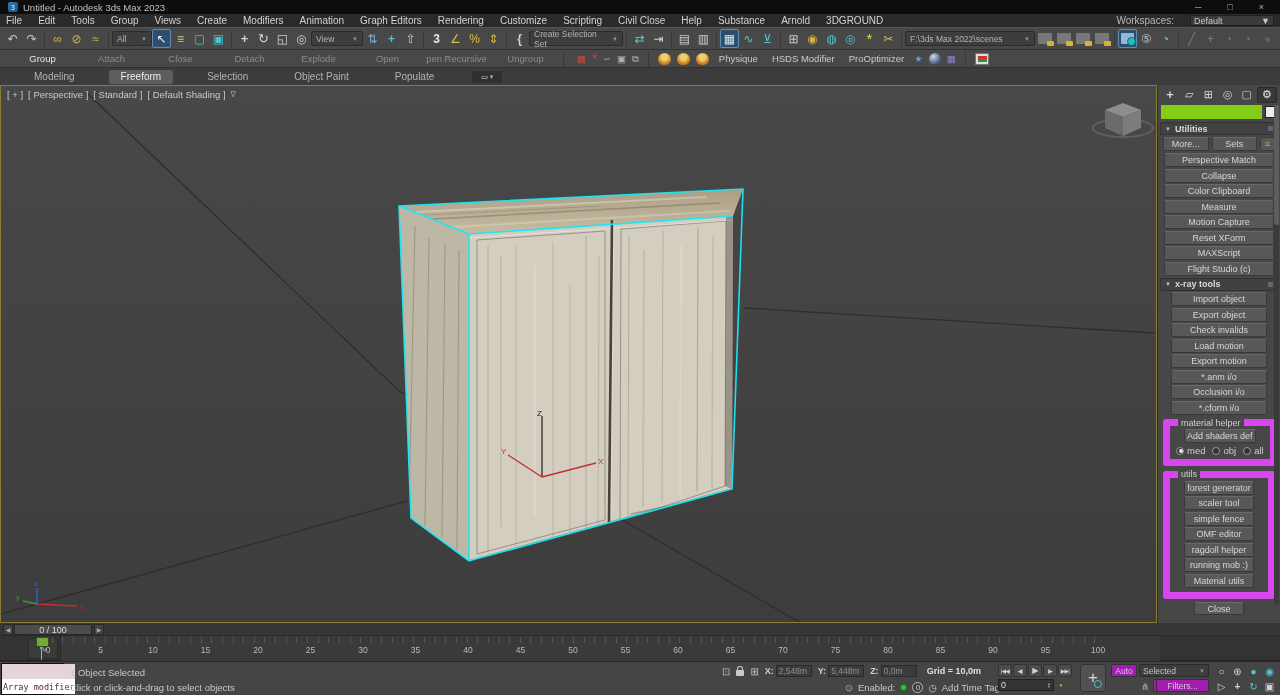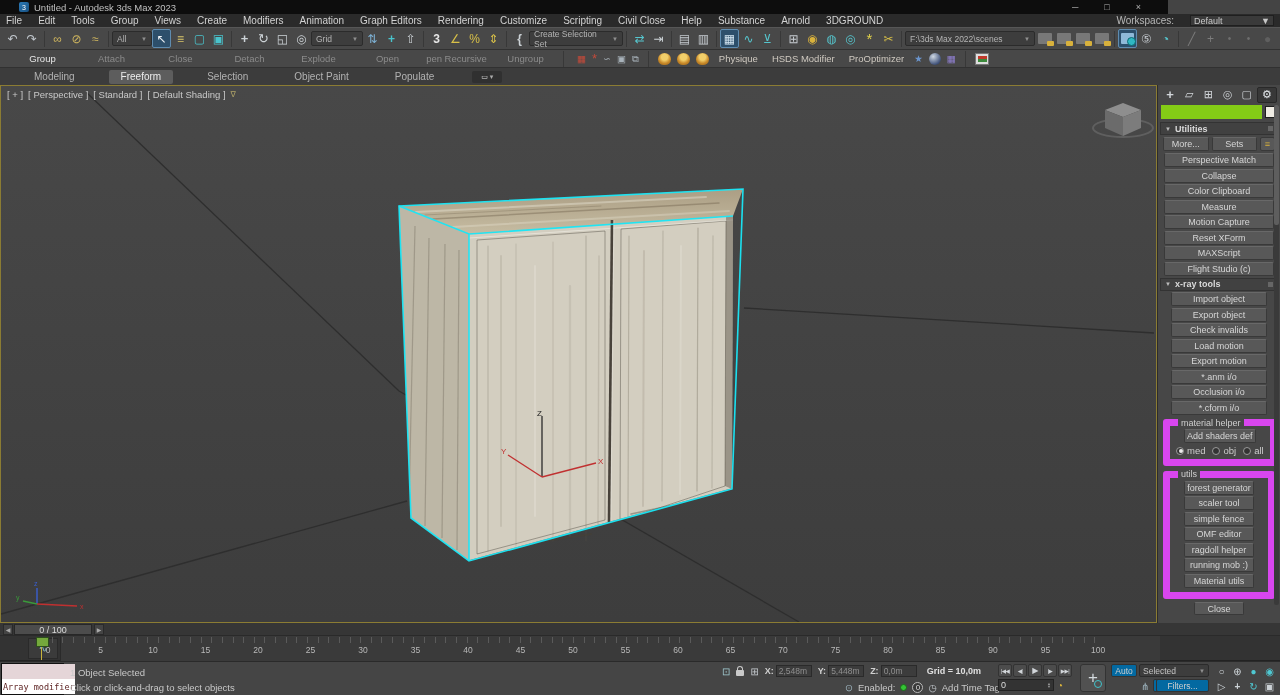--- a/index.html
+++ b/index.html
@@ -2,22 +2,22 @@
 <html><head>
 <meta charset="utf-8">
 <style>
   *{box-sizing:border-box;margin:0;padding:0}
   html,body{background:#222}
   .app{position:relative;width:1280px;height:695px;overflow:hidden;background:#444;
        font-family:"Liberation Sans",sans-serif;color:#ccc;font-size:10px;-webkit-font-smoothing:antialiased}
   .abs{position:absolute}
 
   
-  .titlebar{position:absolute;top:0;left:0;width:1168px;height:14px;background:#0d0d0d;
-            display:flex;align-items:center;gap:5px;padding:0 19px;color:#c0c0c0;font-size:9.5px}
+  .titlebar{position:absolute;top:0;left:0;width:1280px;height:14px;background:#0d0d0d;
+            display:flex;align-items:center;gap:5px;padding:0 8px;color:#c0c0c0;font-size:9.5px}
   .appico{width:10px;height:10px;background:linear-gradient(135deg,#2c7bb8,#174f80);border-radius:2px;
           color:#fff;font-size:7px;display:flex;align-items:center;justify-content:center}
   .winbtns{margin-left:auto;display:flex;gap:26px;padding-right:8px;font-size:9px;color:#b5b5b5}
 
   
   .menubar{position:absolute;top:14px;left:0;width:1280px;height:13px;background:#2a2a2a;
            display:flex;align-items:center;padding:0 6px;font-size:10px;color:#d2d2d2}
   .menubar [data-repeat]{display:flex;gap:16px}
   .menu-item{cursor:default}
   .ws{margin-left:auto;display:flex;align-items:center;gap:16px;color:#b8b8b8}
@@ -147,21 +147,21 @@
   .playback{position:absolute;left:998px;top:2px;display:flex;gap:1px}
   .pb-btn{width:14px;height:13px;background:#4c4c4c;border:1px solid #333;border-radius:2px;color:#d2d6da;
           font-size:5.5px;display:flex;align-items:center;justify-content:center;letter-spacing:-.5px}
   .framerow{position:absolute;left:998px;top:17px;display:flex;align-items:center;gap:3px}
   .framebox{width:56px;height:12px;background:#333;border:1px solid #222;color:#ddd;font-size:9px;
             display:flex;align-items:center;justify-content:space-between;padding:0 2px}
   .spin{display:flex;flex-direction:column;font-size:4px;color:#999;line-height:3.5px}
   .keybig{position:absolute;left:1080px;top:2px;width:26px;height:28px;background:#515151;border:1px solid #333;
           border-radius:3px;color:#d4dade;font-size:17px;display:flex;align-items:center;justify-content:center;position:absolute}
   .keybig::after{content:"";position:absolute;right:3px;bottom:3px;width:6px;height:6px;border:1.5px solid #3fc3cc;border-radius:50%}
-  .sm-btn{position:absolute;height:13px;background:#0369a1;border:1px solid #333;border-radius:2px;color:#cfcfcf;
+  .sm-btn{position:absolute;height:13px;background:#a21caf;border:1px solid #333;border-radius:2px;color:#cfcfcf;
           font-size:8.5px;display:flex;align-items:center;justify-content:center}
   .sel-dd{position:absolute;left:1139px;top:2px;width:70px;height:13px;background:#3d3d3d;border:1px solid #2b2b2b;
           border-radius:2px;color:#c4c4c4;font-size:8.5px;display:flex;align-items:center;justify-content:space-between;padding:0 3px}
   .navgrid{position:absolute;left:1214px;top:2px;display:grid;grid-template-columns:repeat(4,15px);grid-auto-rows:14px;gap:1px}
   .nav-ico{display:flex;align-items:center;justify-content:center;font-size:10px;border-radius:2px}
 </style>
 </head>
 <body>
 
 <div class="app">
@@ -220,21 +220,21 @@
     <span class="tbi hl" style="color: rgb(238, 242, 246);">↖</span>
     <span class="tbi" style="color: rgb(216, 196, 104);">≡</span>
     <span class="tbi" style="color: rgb(73, 195, 204);">▢</span>
     <span class="tbi" style="color: rgb(73, 195, 204);">▣</span>
     <span class="sep"></span>
     <span class="tbi" style="font-weight: bold; font-size: 13px; color: rgb(204, 210, 214);">+</span>
     <span class="tbi" style="font-size: 13px; color: rgb(204, 210, 214);">↻</span>
     <span class="tbi" style="color: rgb(204, 210, 214);">◱</span>
     <span class="tbi" style="color: rgb(204, 210, 214);">◎</span>
     <span class="dd" style="width:52px">
-      <span>Grid</span>
+      <span>View</span>
         <span class="arr">▼</span>
     </span>
     <span class="tbi" style="color: rgb(127, 180, 216);">⇅</span>
     <span class="tbi" style="font-weight: bold; color: rgb(73, 195, 204);">+</span>
     <span class="tbi" style="color: rgb(204, 210, 214);">⇧</span>
     <span class="sep"></span>
     <span class="tbi" style="font-weight: bold; color: rgb(230, 230, 230);">3</span>
     <span class="tbi" style="color: rgb(216, 192, 72);">∠</span>
     <span class="tbi" style="color: rgb(216, 192, 72);">%</span>
     <span class="tbi" style="color: rgb(216, 192, 72);">⇕</span>

